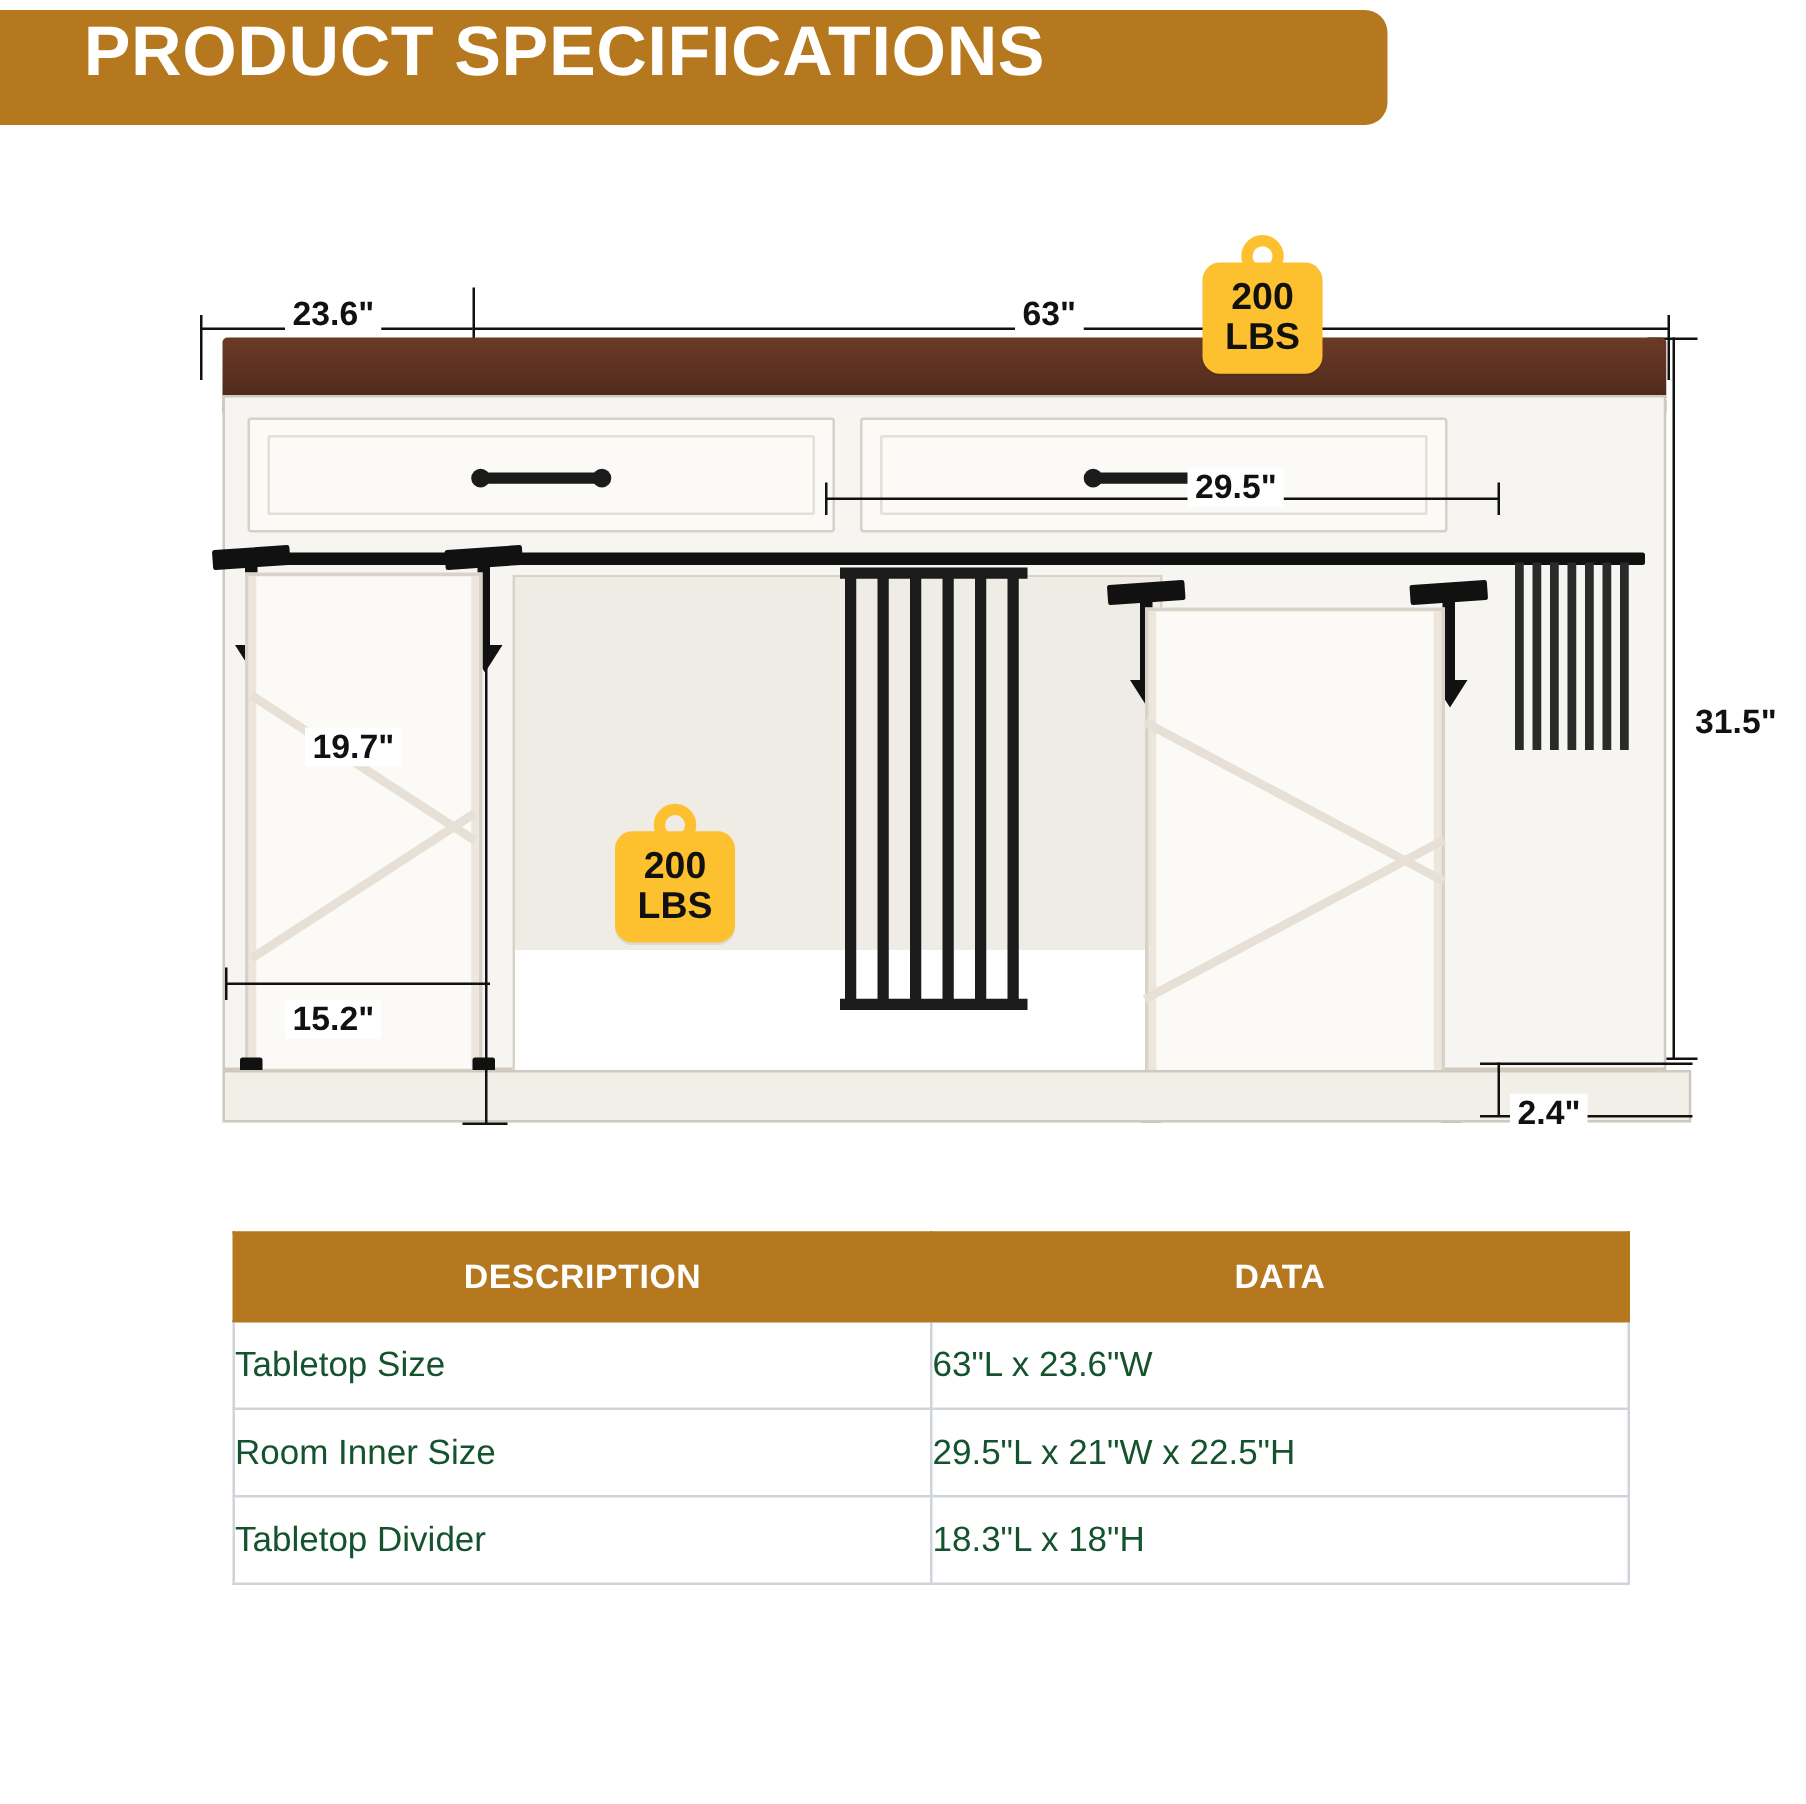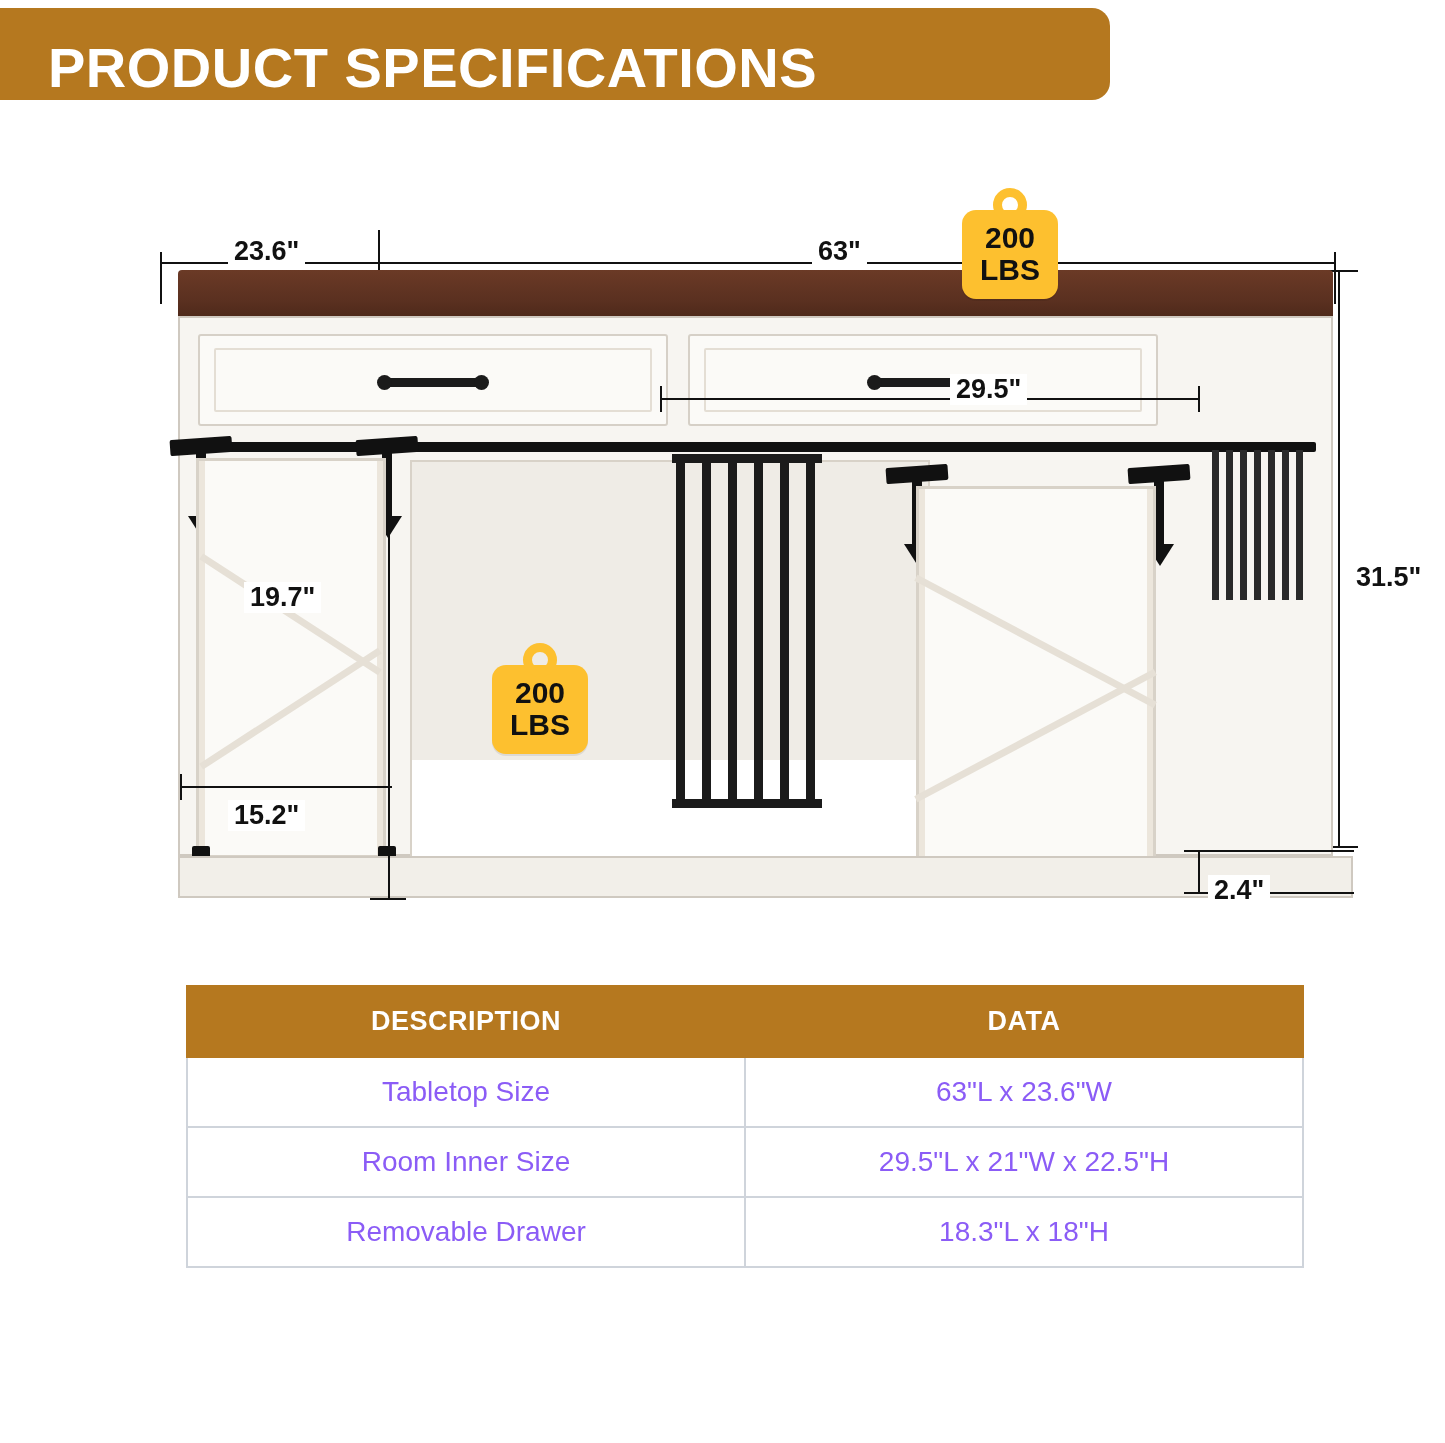--- a/index.html
+++ b/index.html
@@ -15,22 +15,22 @@
 
   
   .header-banner {
     position: absolute;
     left: 0; top: 8px;
     width: 1110px;
     height: 92px;
     background: #b5781f;
     border-radius: 0 18px 18px 0;
     display: flex;
-    align-items: flex-end;
-    padding-left: 48px;
+    align-items: flex-start;
+    padding-left: 67px;
   }
   .header-banner .title {
     color: #ffffff;
     font-size: 56px;
     font-weight: bold;
     letter-spacing: 0.5px;
     white-space: nowrap;
   }
 
   
@@ -268,22 +268,21 @@
     color:#fff;
     font-size: 27px;
     font-weight: bold;
     padding: 19px 0;
     border: 2px solid #b5781f;
     letter-spacing: .5px;
   }
   .spec-table td {
     border: 2px solid #cfd4db;
     padding: 18px 0;
-    text-align:center;
-    color:#8b5cf6;
+    color:#14532d;
     font-size: 28px;
   }
   .spec-table td.desc { width: 50%; }
 </style>
 </head>
 <body>
 
 <div class="header-banner">
   <div class="title">PRODUCT SPECIFICATIONS</div>
 </div>
@@ -424,17 +423,17 @@
   <tbody>
     <tr>
       <td class="desc">Tabletop Size</td>
       <td>63"L x 23.6"W</td>
     </tr>
     <tr>
       <td class="desc">Room Inner Size</td>
       <td>29.5"L x 21"W x 22.5"H</td>
     </tr>
     <tr>
-      <td class="desc">Removable Drawer</td>
+      <td class="desc">Tabletop Divider</td>
       <td>18.3"L x 18"H</td>
     </tr>
   </tbody>
 </table>
 
 </body></html>

